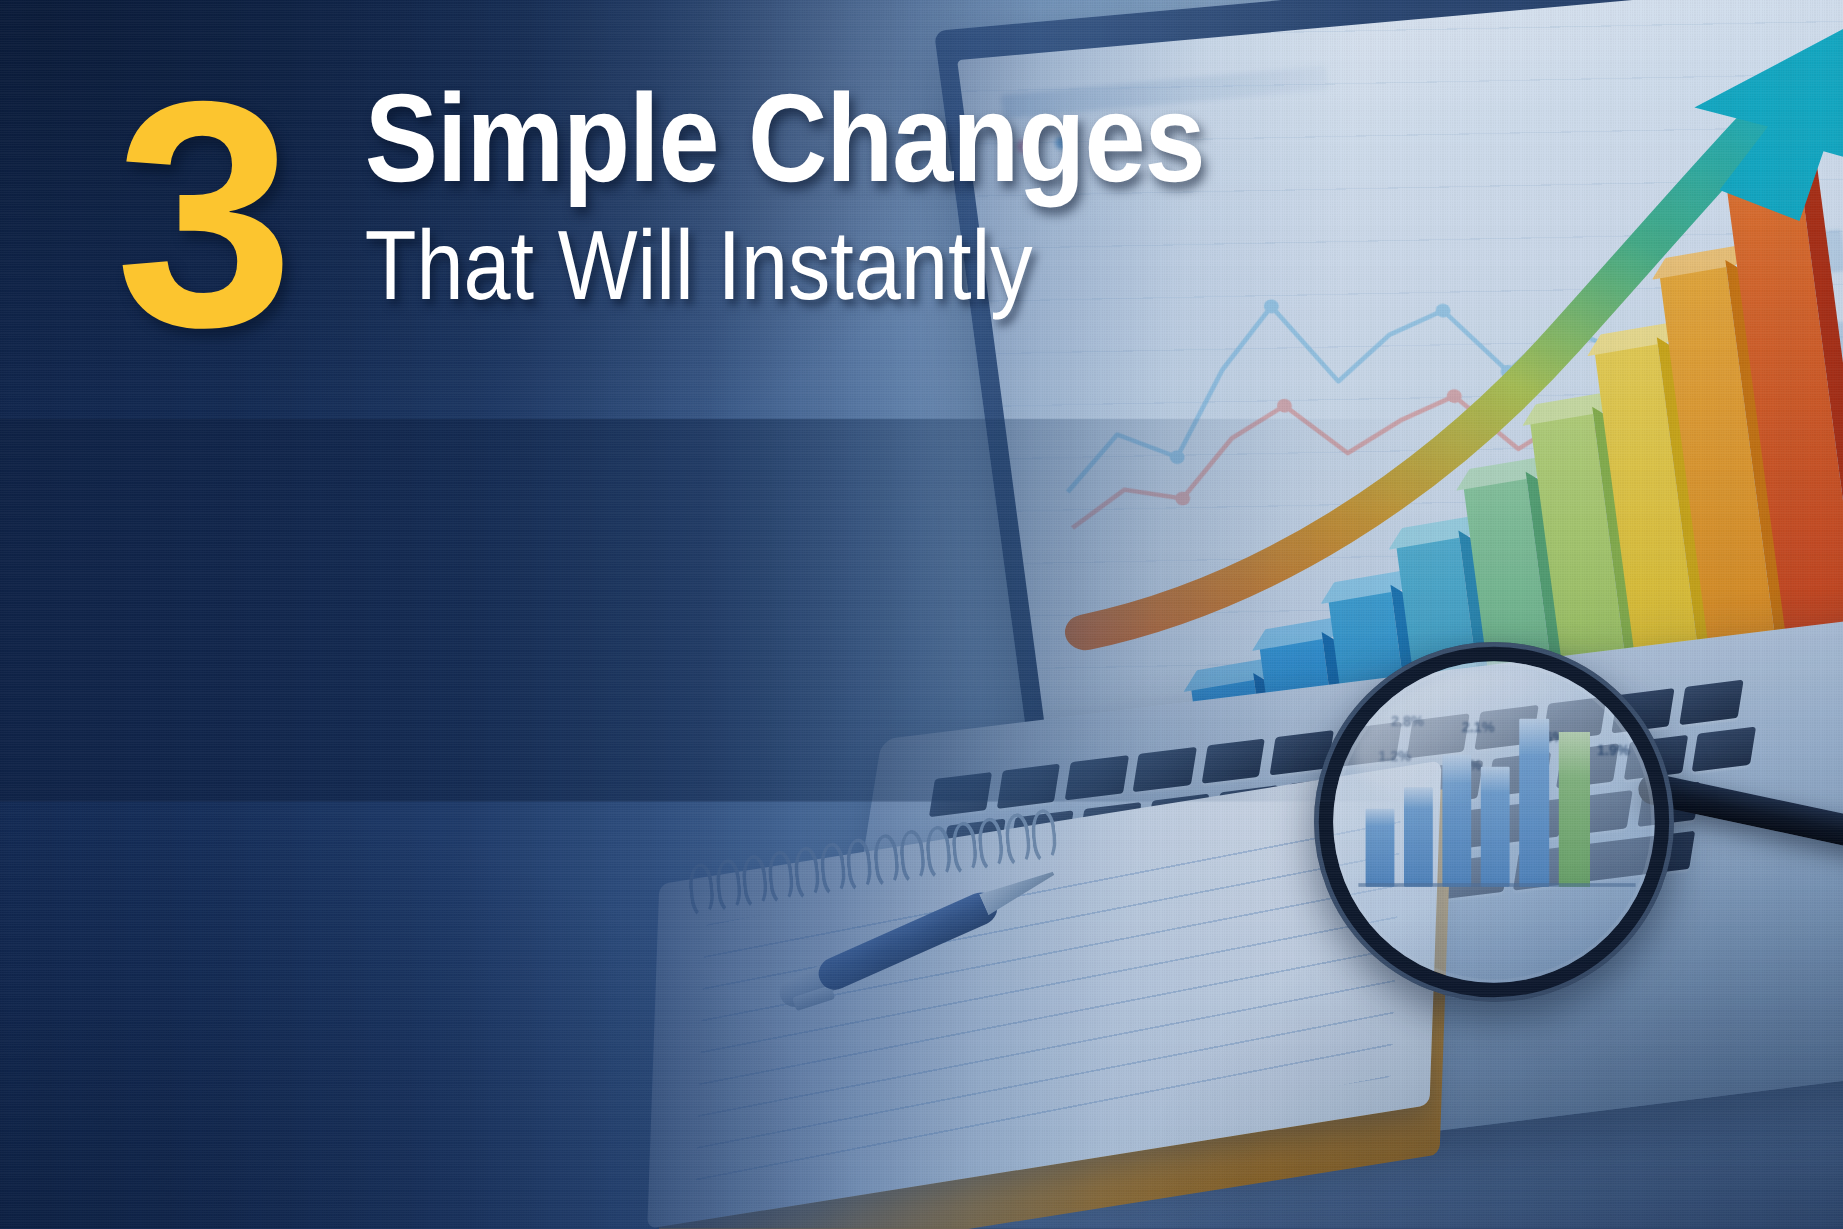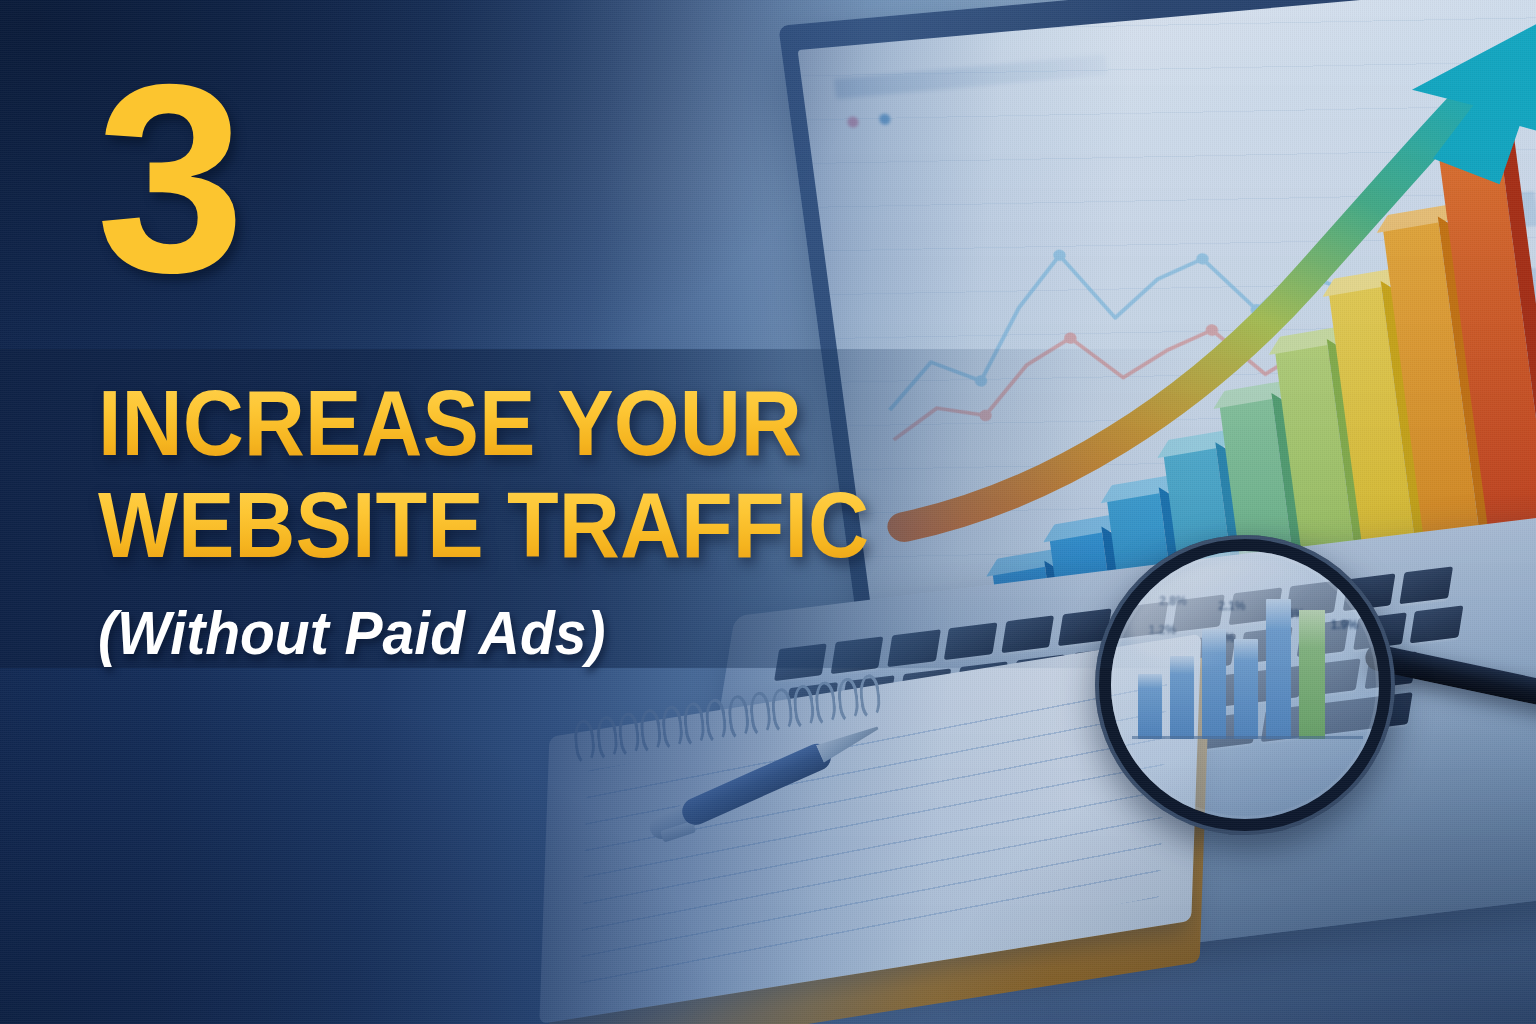--- a/index.html
+++ b/index.html
@@ -475,22 +475,21 @@
 
   <div class="left-fade"></div>
   <div class="corner-dark"></div>
   <div class="band"></div>
   <div class="noise"></div>
 
   <div class="copy">
 
     <div class="kicker">
       <div class="numeral">3</div>
+      <div class="kick-lines">
+        <div class="kick1">Simple Changes</div>
+        <div class="kick2">That Will Instantly</div>
+      </div>
     </div>
 
-    <div class="main">
-      <div class="big">INCREASE YOUR</div>
-      <div class="big">WEBSITE TRAFFIC</div>
-      <div class="paren">(Without Paid Ads)</div>
-    </div>
 
   </div>
 </div>
 
 </body></html>

